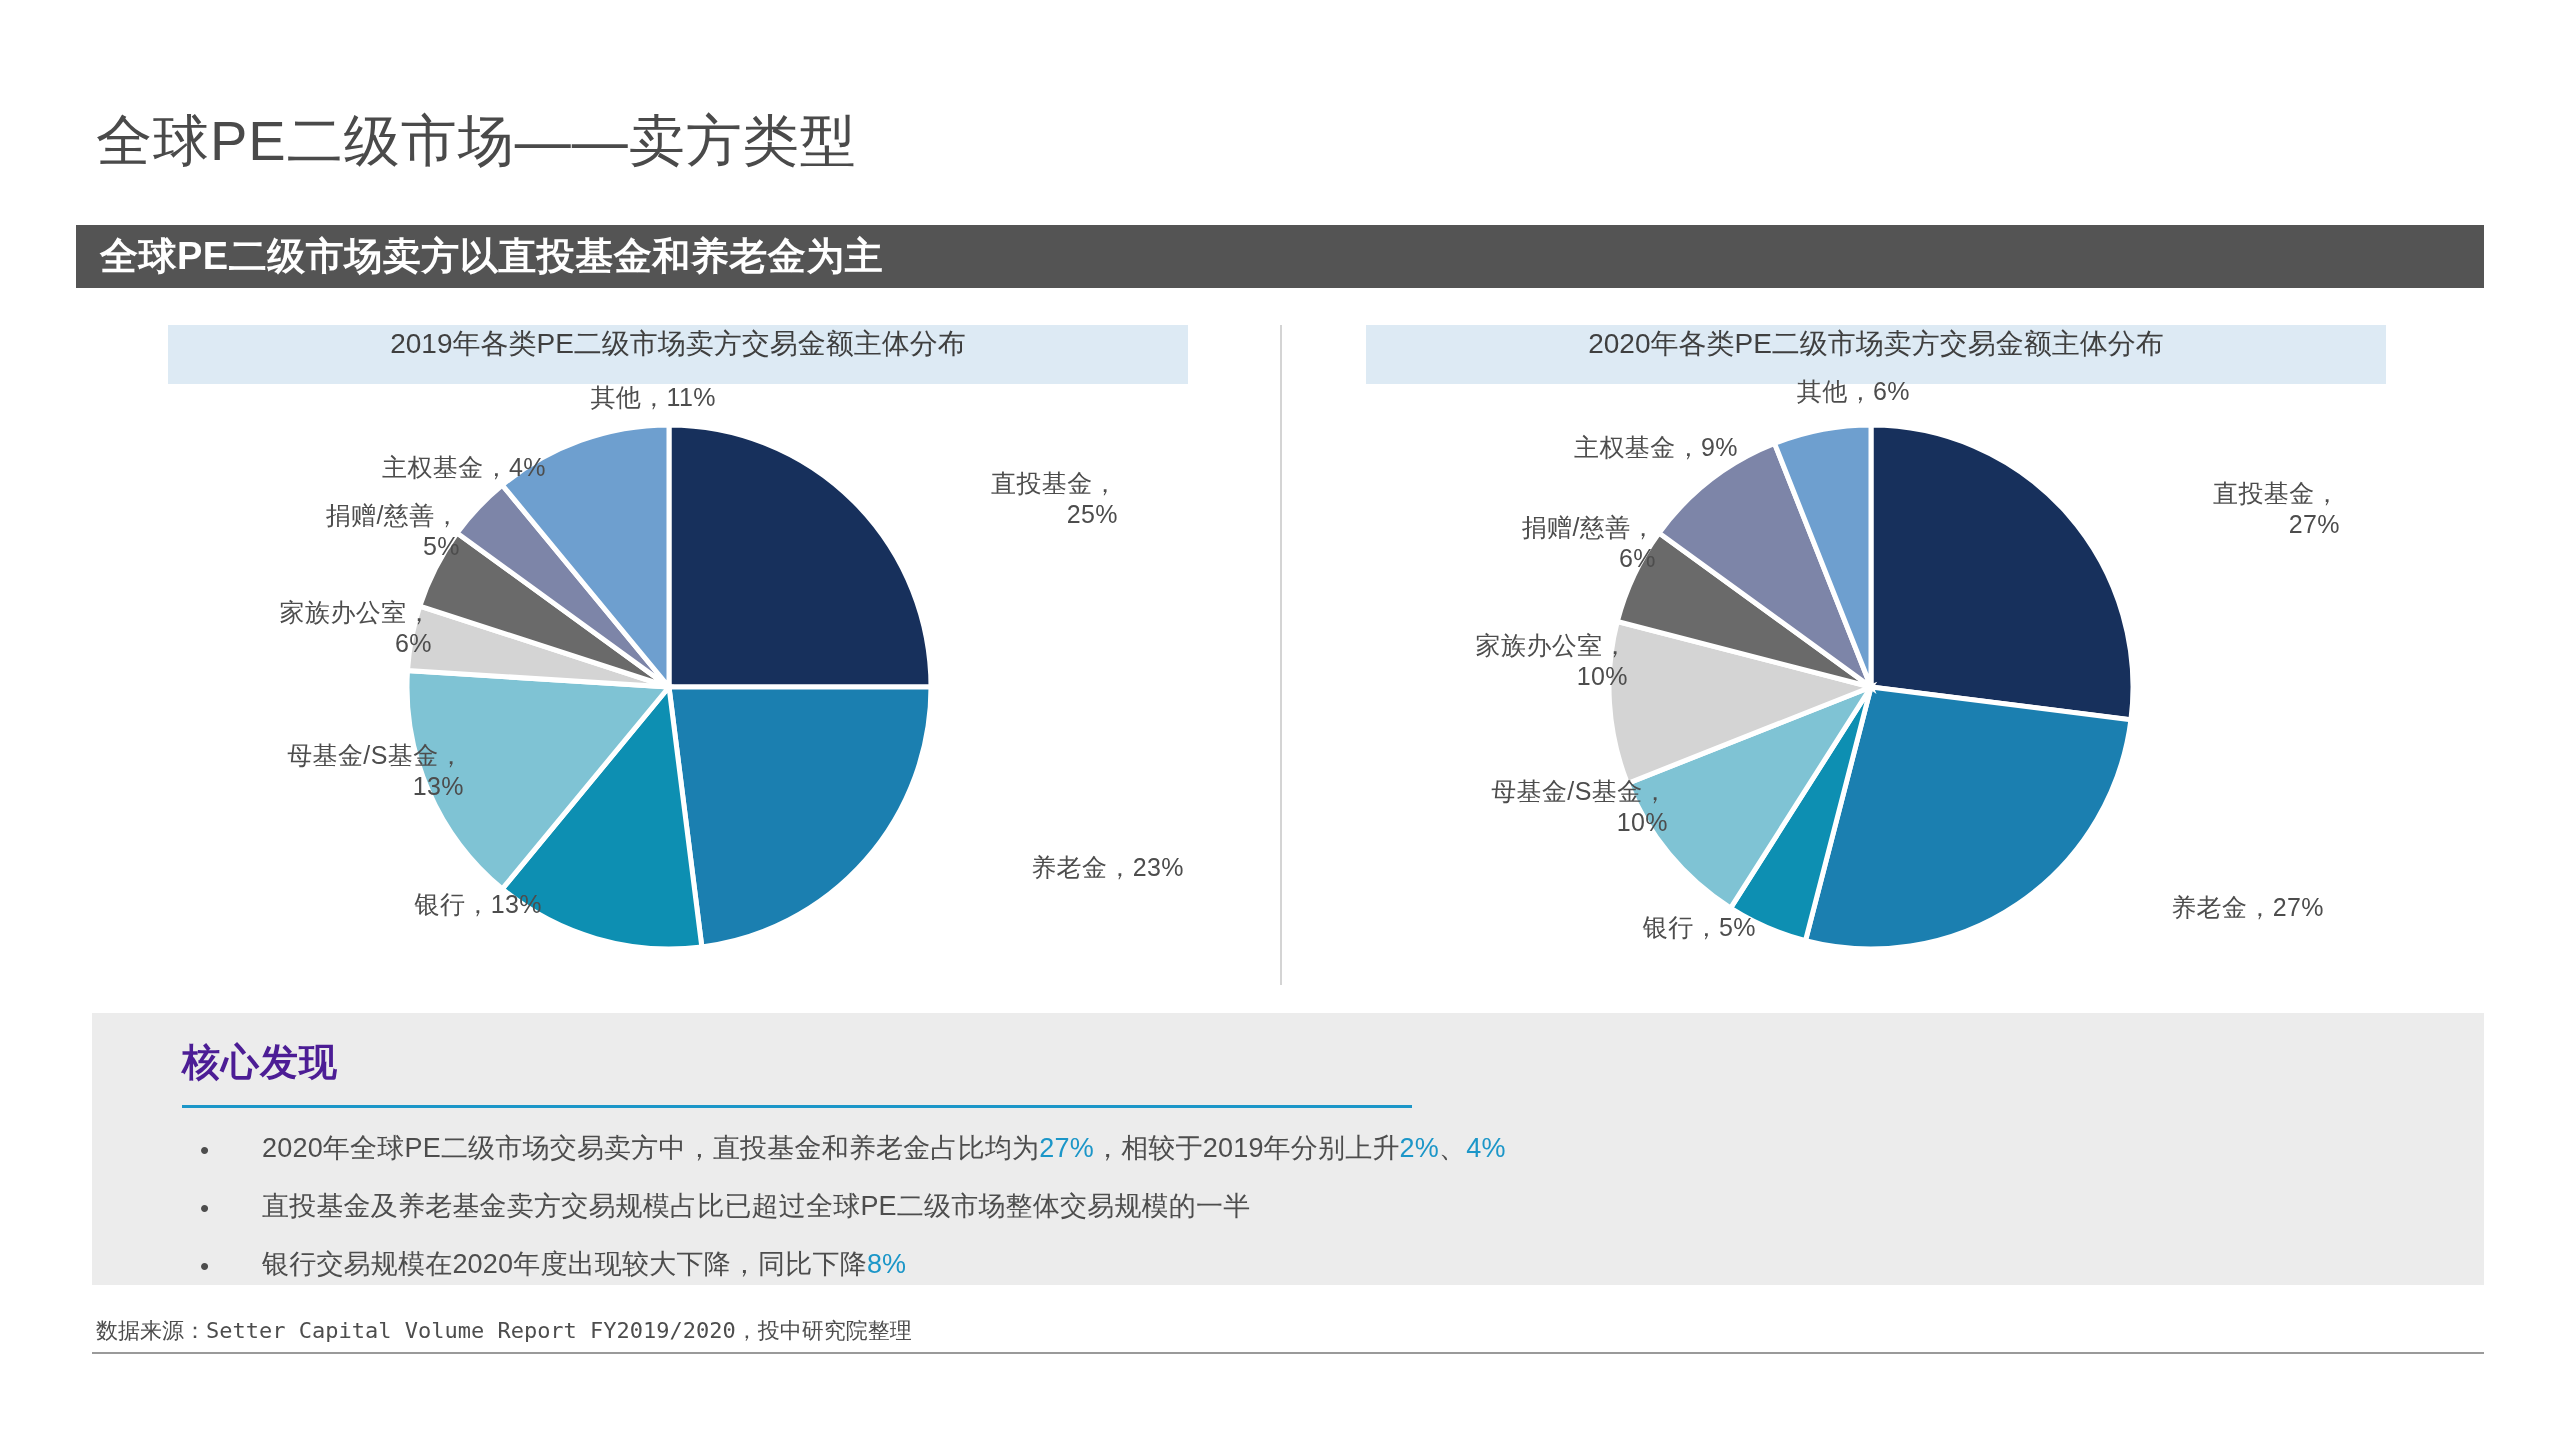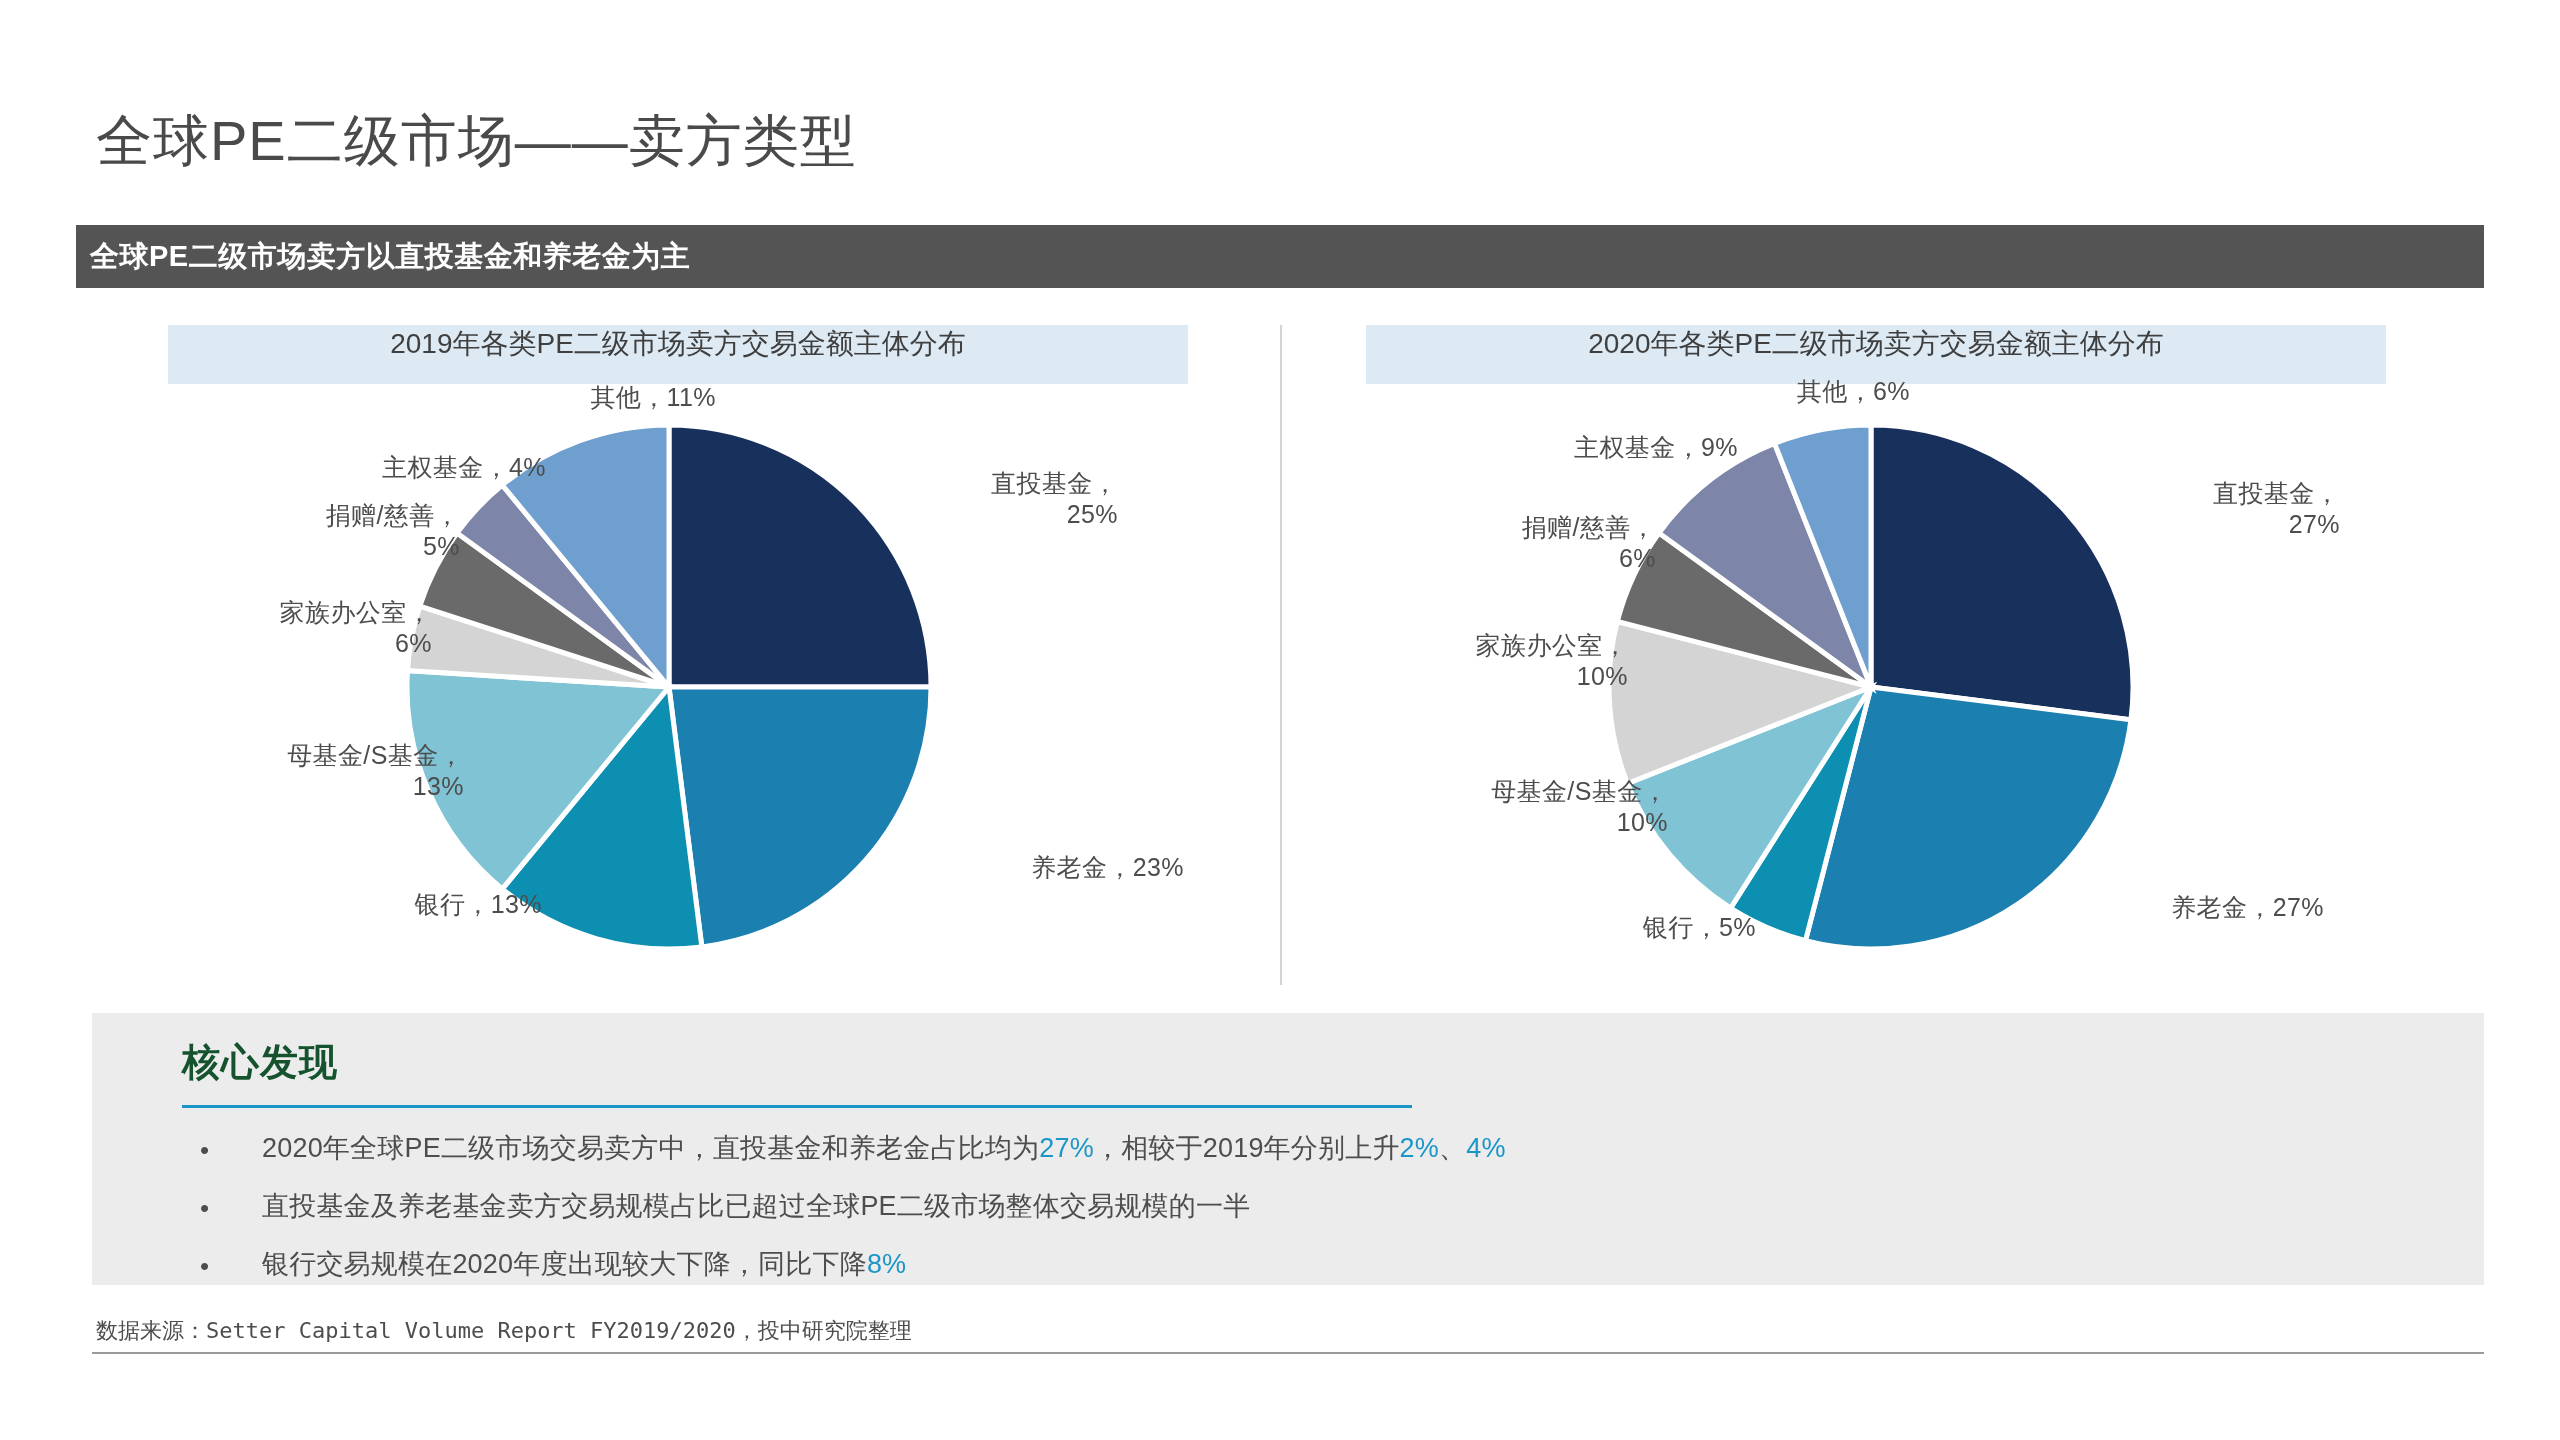--- a/index.html
+++ b/index.html
@@ -19,22 +19,22 @@
   }
 
   
   .subtitle-band{
     position:absolute; left:76px; top:225px;
     width:2408px; height:63px;
     background:#545454;
     display:flex; align-items:center;
   }
   .subtitle-text{
-    color:#ffffff; font-size:29px; font-weight:700;
-    margin-left:14px; letter-spacing:.5px; white-space:nowrap;
+    color:#ffffff; font-size:38px; font-weight:700;
+    margin-left:24px; letter-spacing:.5px; white-space:nowrap;
   }
 
   
   .charts-wrap{ position:absolute; left:76px; top:325px; width:2408px; height:680px; }
   .chart-col{ position:absolute; top:0; width:1186px; height:680px; }
   .chart-col.left { left:0; }
   .chart-col.right{ left:1222px; }
 
   .chart-divider{
     position:absolute; left:1204px; top:0; width:2px; height:660px;
@@ -66,21 +66,21 @@
   .plabel.l{ text-align:right; }
 
   
   .findings{
     position:absolute; left:92px; top:1013px;
     width:2392px; height:272px;
     background:#ececec;
   }
   .findings-title{
     position:absolute; left:90px; top:24px;
-    font-size:38px; font-weight:700; color:#14532d;
+    font-size:38px; font-weight:700; color:#4c1d95;
     letter-spacing:1px;
   }
   .findings-rule{
     position:absolute; left:90px; top:92px; width:1230px; height:3px;
     background:#1b96c8;
   }
   .bullets{ position:absolute; left:108px; top:118px; width:2230px; }
   .bullet-row{ display:flex; align-items:flex-start; height:58px; }
   .bullet-dot{
     width:62px; flex:0 0 62px; font-size:26px; color:#4d4d4d;

